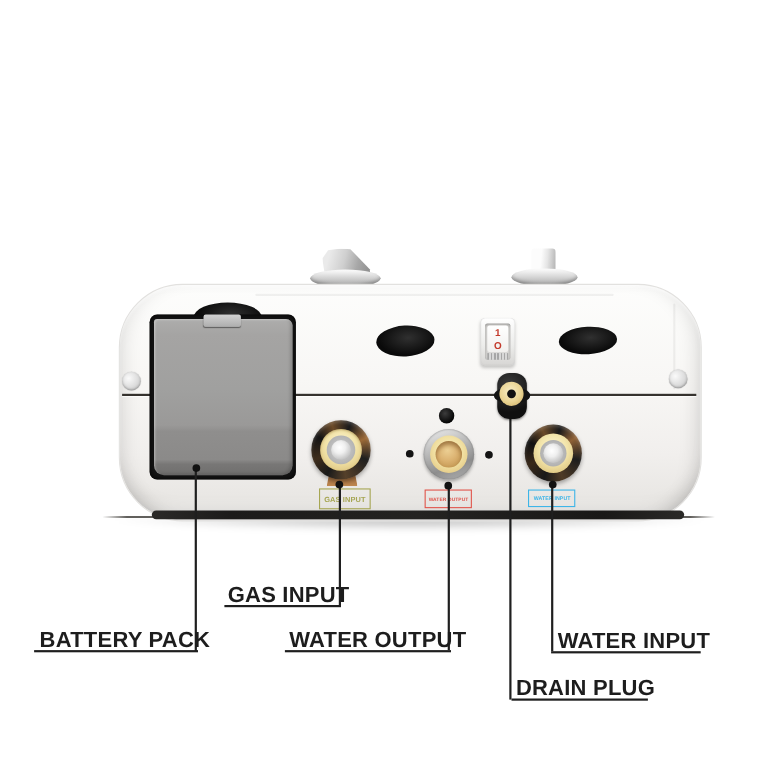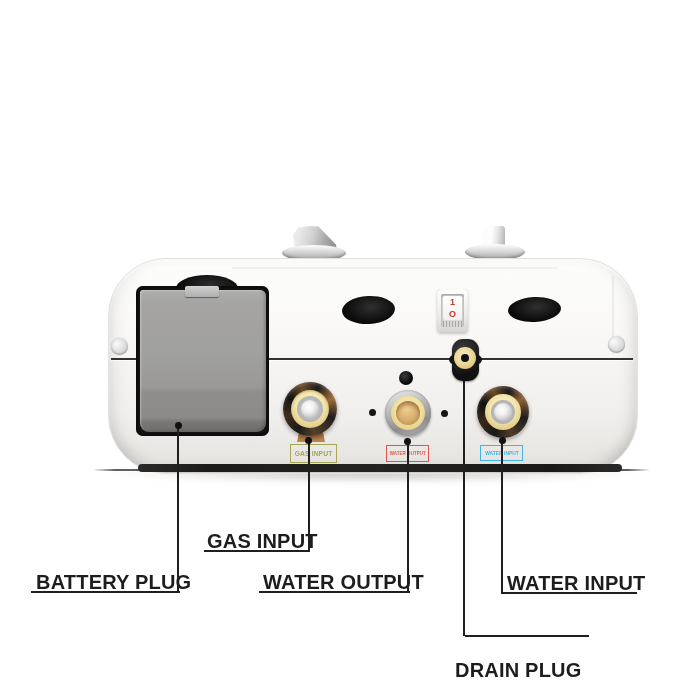--- a/index.html
+++ b/index.html
@@ -154,21 +154,21 @@
   .wout-under{left:259px;top:591px;width:151px;}
   .wout-text{left:263px;top:572px;}
 
   .win-line{left:501px;top:441px;width:2px;height:151px;}
   .win-dot{left:499px;top:437px;}
   .win-under{left:501px;top:592px;width:136px;}
   .win-text{left:507px;top:573px;}
 
   .drain-line{left:463px;top:378px;width:2px;height:258px;z-index:4;background:#1f1f1f;position:absolute;}
   .drain-under{left:465px;top:635px;width:124px;}
-  .drain-text{left:455px;top:616px;margin-top:44px;}
+  .drain-text{left:469px;top:616px;}
 </style>
 </head>
 <body>
 
 <div class="stage">
 
   <div class="abs ground-blur"></div>
   <div class="abs ground-line"></div>
 
   <div class="abs knob-handle-l"></div>
@@ -237,21 +237,21 @@
 
   <div class="abs lead batt-line"></div>
   <div class="abs lead-dot batt-dot"></div>
   <div class="abs lead gas-line"></div>
   <div class="abs lead-dot gas-dot"></div>
   <div class="abs lead wout-line"></div>
   <div class="abs lead-dot wout-dot"></div>
   <div class="abs lead win-line"></div>
   <div class="abs lead-dot win-dot"></div>
 
-  <div class="abs co-label batt-text">BATTERY PLUG</div>
+  <div class="abs co-label batt-text">BATTERY PACK</div>
   <div class="abs underline batt-under"></div>
   <div class="abs co-label gas-text">GAS INPUT</div>
   <div class="abs underline gas-under"></div>
   <div class="abs co-label wout-text">WATER OUTPUT</div>
   <div class="abs underline wout-under"></div>
   <div class="abs co-label win-text">WATER INPUT</div>
   <div class="abs underline win-under"></div>
   <div class="abs co-label drain-text">DRAIN PLUG</div>
   <div class="abs underline drain-under"></div>
 

